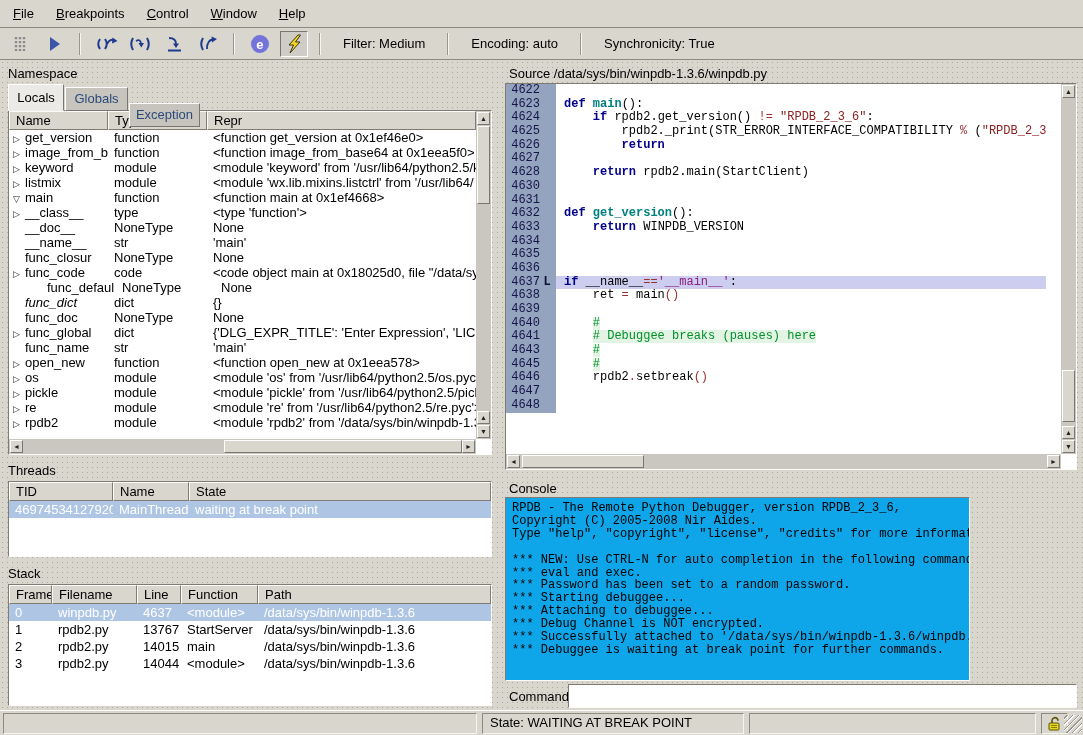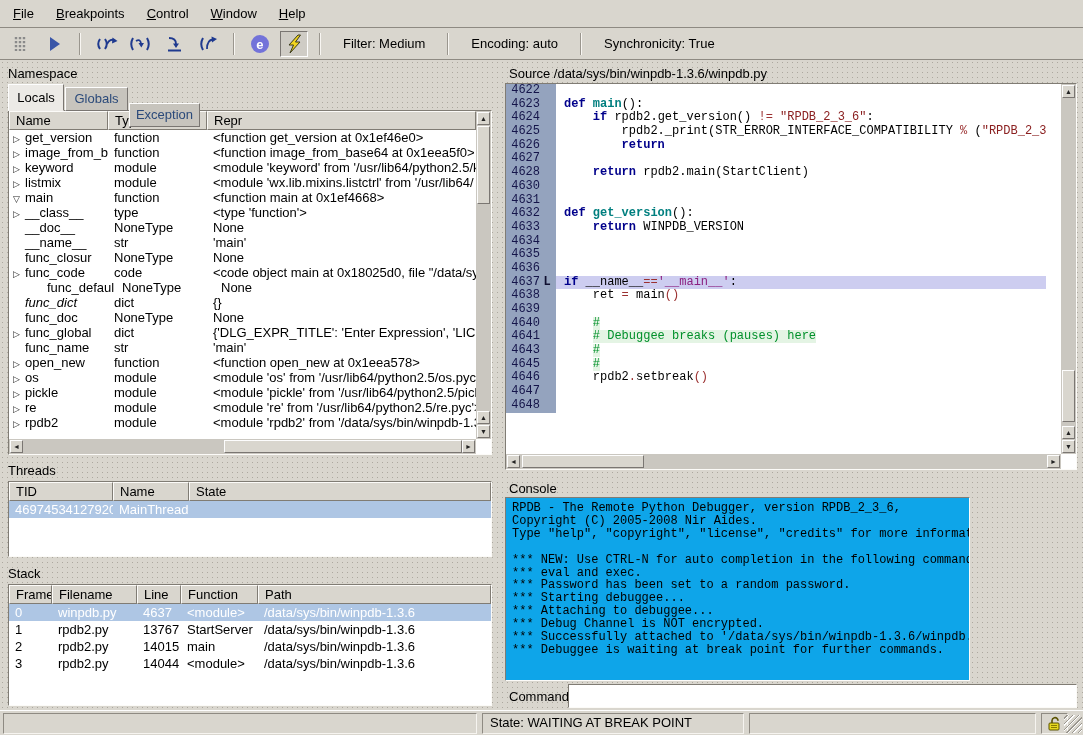--- a/index.html
+++ b/index.html
@@ -290,20 +290,21 @@
     <div class="tbl-head">
       <div class="th" style="width:104px;">TID</div>
       <div class="th" style="width:76px;">Name</div>
       <div class="th" style="flex:1;">State</div>
     </div>
     <div class="tbl-body" style="height:55px;">
 
     <div class="trow17 sel">
           <div class="td" style="width:104px;">46974534127920</div>
           <div class="td" style="width:76px;">MainThread</div>
+          <div class="td" style="flex:1;">waiting at break point</div>
         </div>
       </div>
   </div>
 
   <div class="panel-title" style="left:8px; top:566px;">Stack</div>
   <div class="tbl" style="left:8px; top:584px; width:484px; height:122px;">
     <div class="tbl-head">
       <div class="th" style="width:43px;">Frame</div>
       <div class="th" style="width:85px;">Filename</div>
       <div class="th" style="width:44px;">Line</div>

